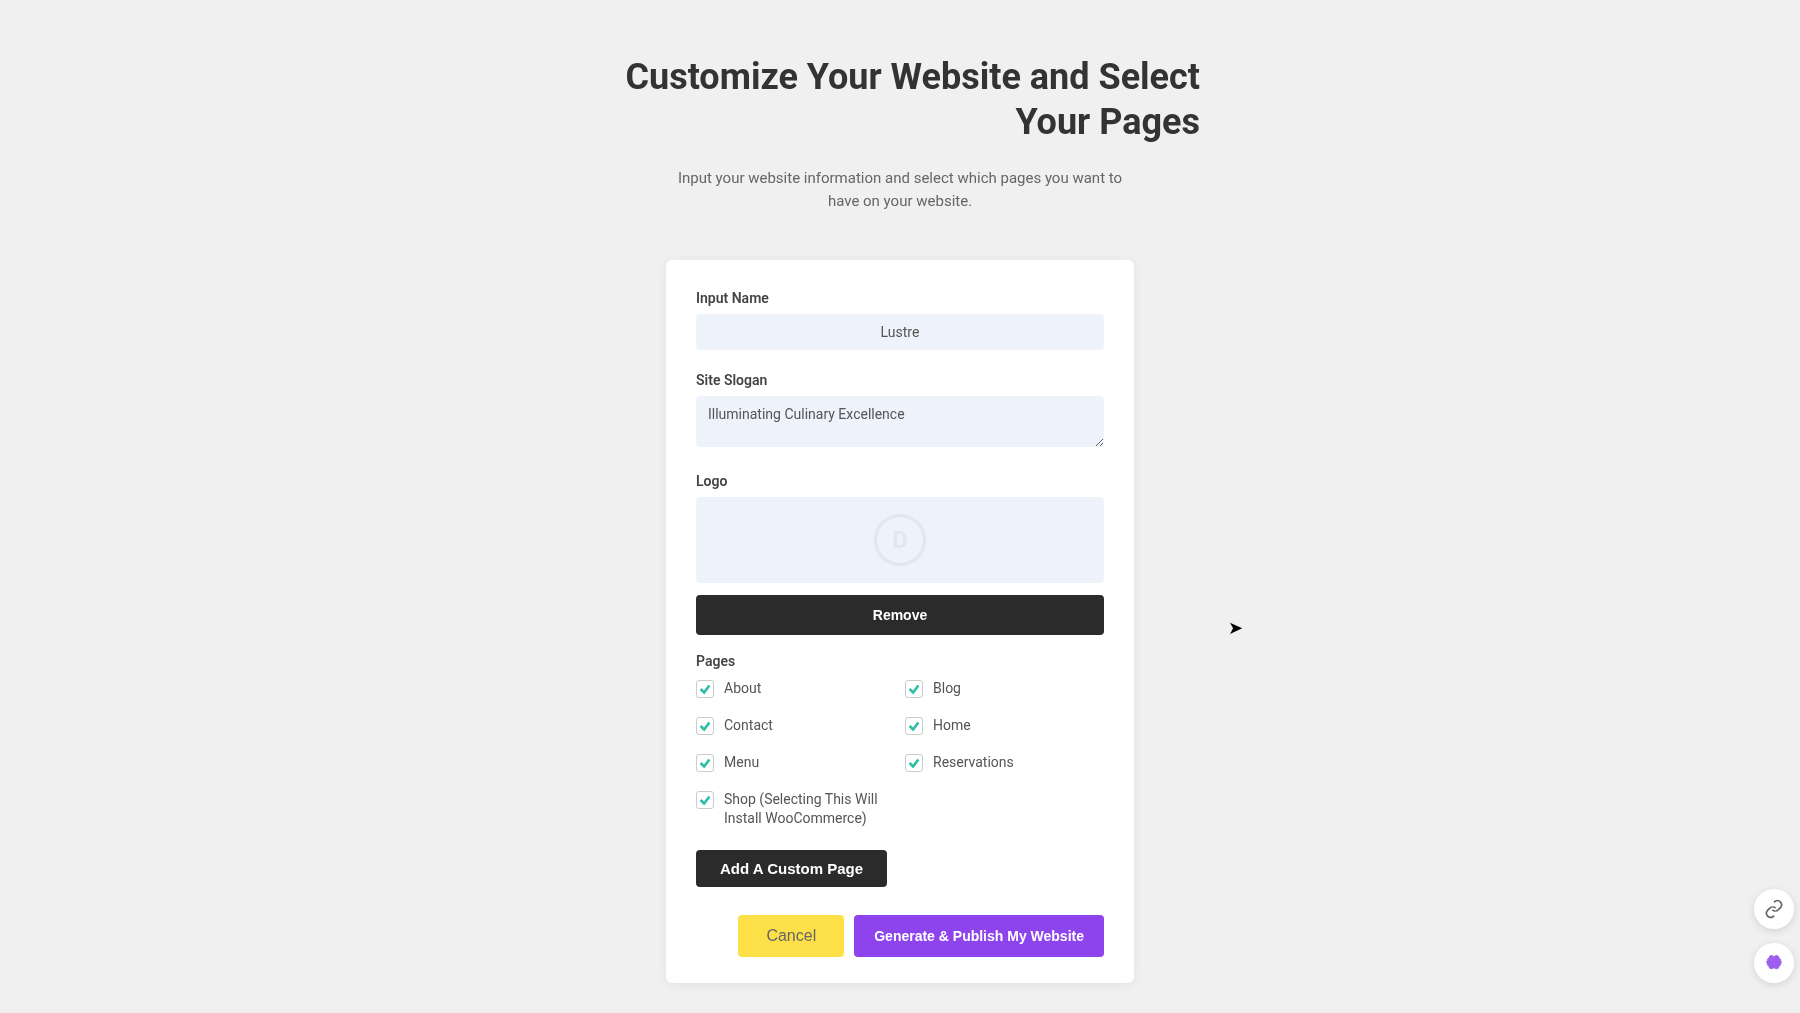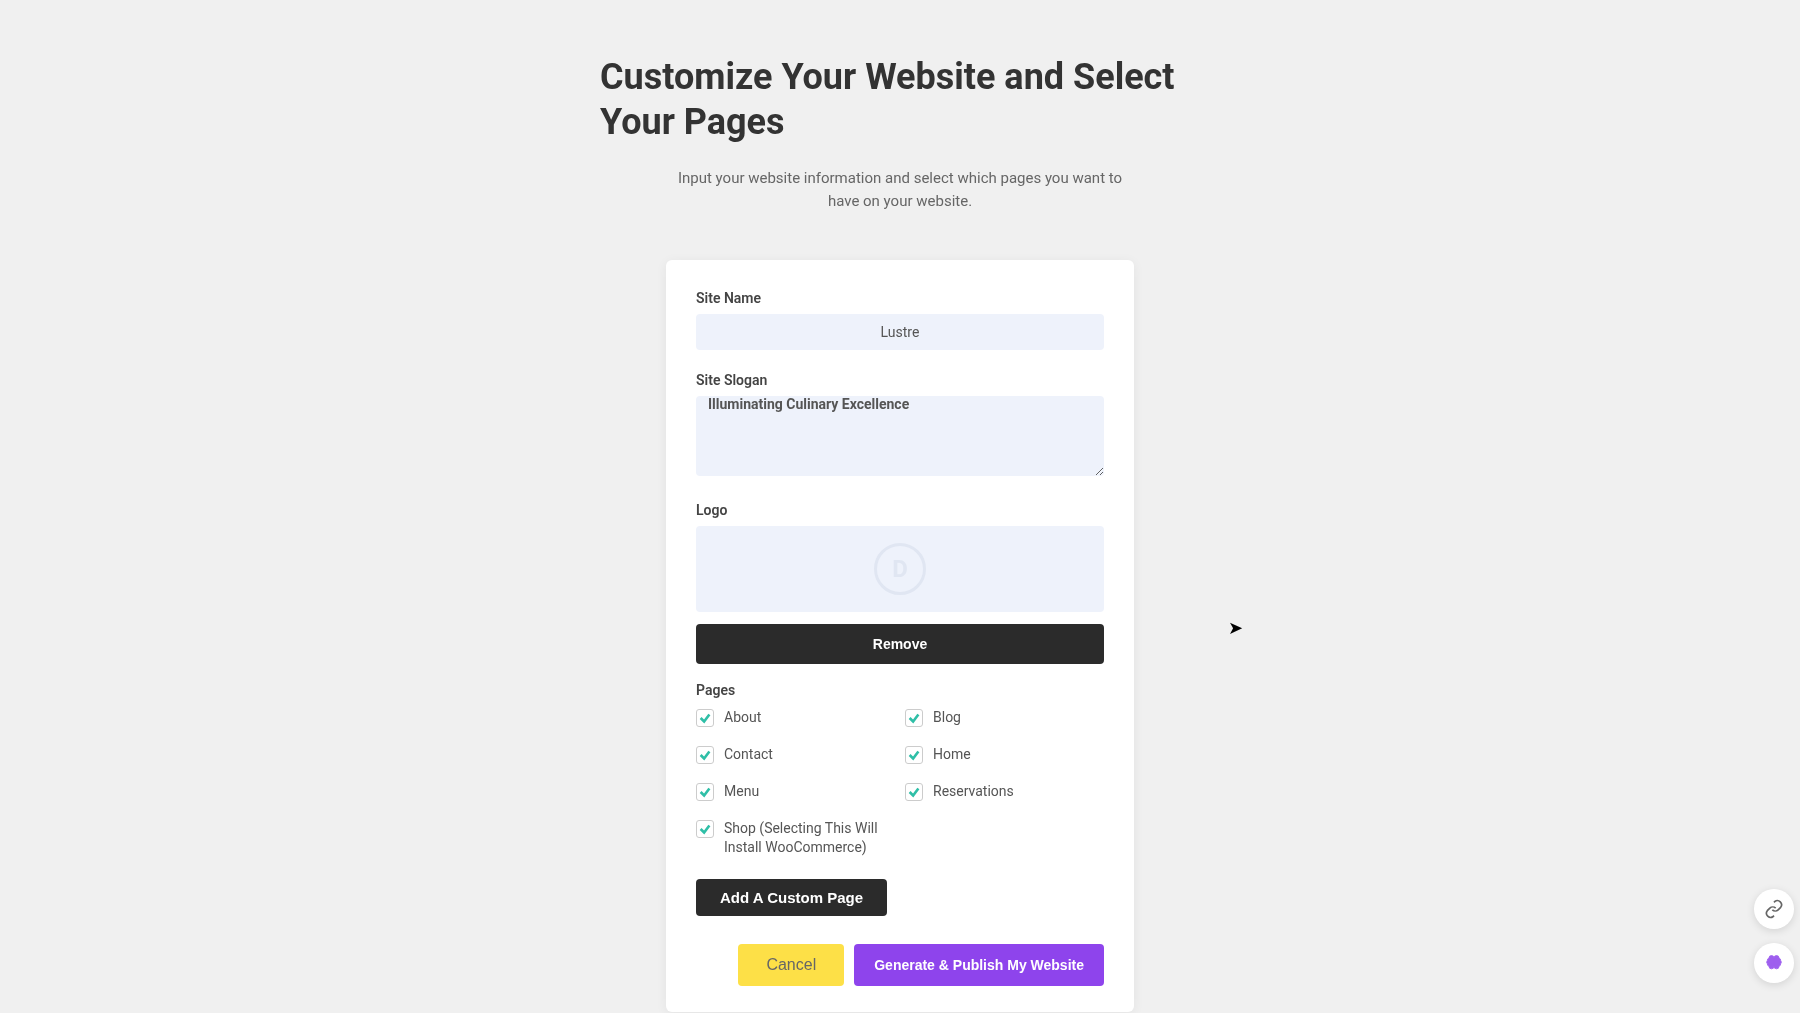--- a/index.html
+++ b/index.html
@@ -15,21 +15,21 @@
     width: 100%;
     padding-top: 55px;
     display: flex;
     flex-direction: column;
     align-items: center;
   }
   .page-title {
     font-size: 36px;
     font-weight: 700;
     color: #333;
-    text-align: left;
+    text-align: right;
     line-height: 1.25;
     max-width: 600px;
   }
   .page-subtitle {
     font-size: 15px;
     color: #666;
     text-align: center;
     margin-top: 22px;
     max-width: 470px;
     line-height: 1.5;
@@ -58,27 +58,26 @@
     font-size: 14px;
     color: #555;
     font-family: inherit;
     text-align: center;
   }
   .textarea-input {
     width: 100%;
     background: #eef2fb;
     border: none;
     border-radius: 4px;
-    padding: 0 12px;
+    padding: 10px 12px;
     font-size: 14px;
     color: #555;
     font-family: inherit;
-    height: 80px;
+    height: 51px;
     resize: vertical;
-    font-weight: bold;
   }
   .field-group { margin-bottom: 22px; }
   .logo-preview {
     width: 100%;
     height: 86px;
     background: #eef2fb;
     border-radius: 4px;
     display: flex;
     align-items: center;
     justify-content: center;
@@ -215,21 +214,21 @@
 </head>
 <body>
 
 <div class="wrapper">
   <h1 class="page-title">Customize Your Website and Select Your Pages</h1>
   <p class="page-subtitle">Input your website information and select which pages you want to have on your website.</p>
 
   <div class="card">
 
     <div class="field-group">
-      <label class="field-label">Site Name</label>
+      <label class="field-label">Input Name</label>
       <input class="text-input" type="text" value="Lustre" style="">
     </div>
 
     <div class="field-group">
       <label class="field-label">Site Slogan</label>
       <textarea class="textarea-input" style="">Illuminating Culinary Excellence</textarea>
     </div>
 
     <div>
       <label class="field-label">Logo</label>

